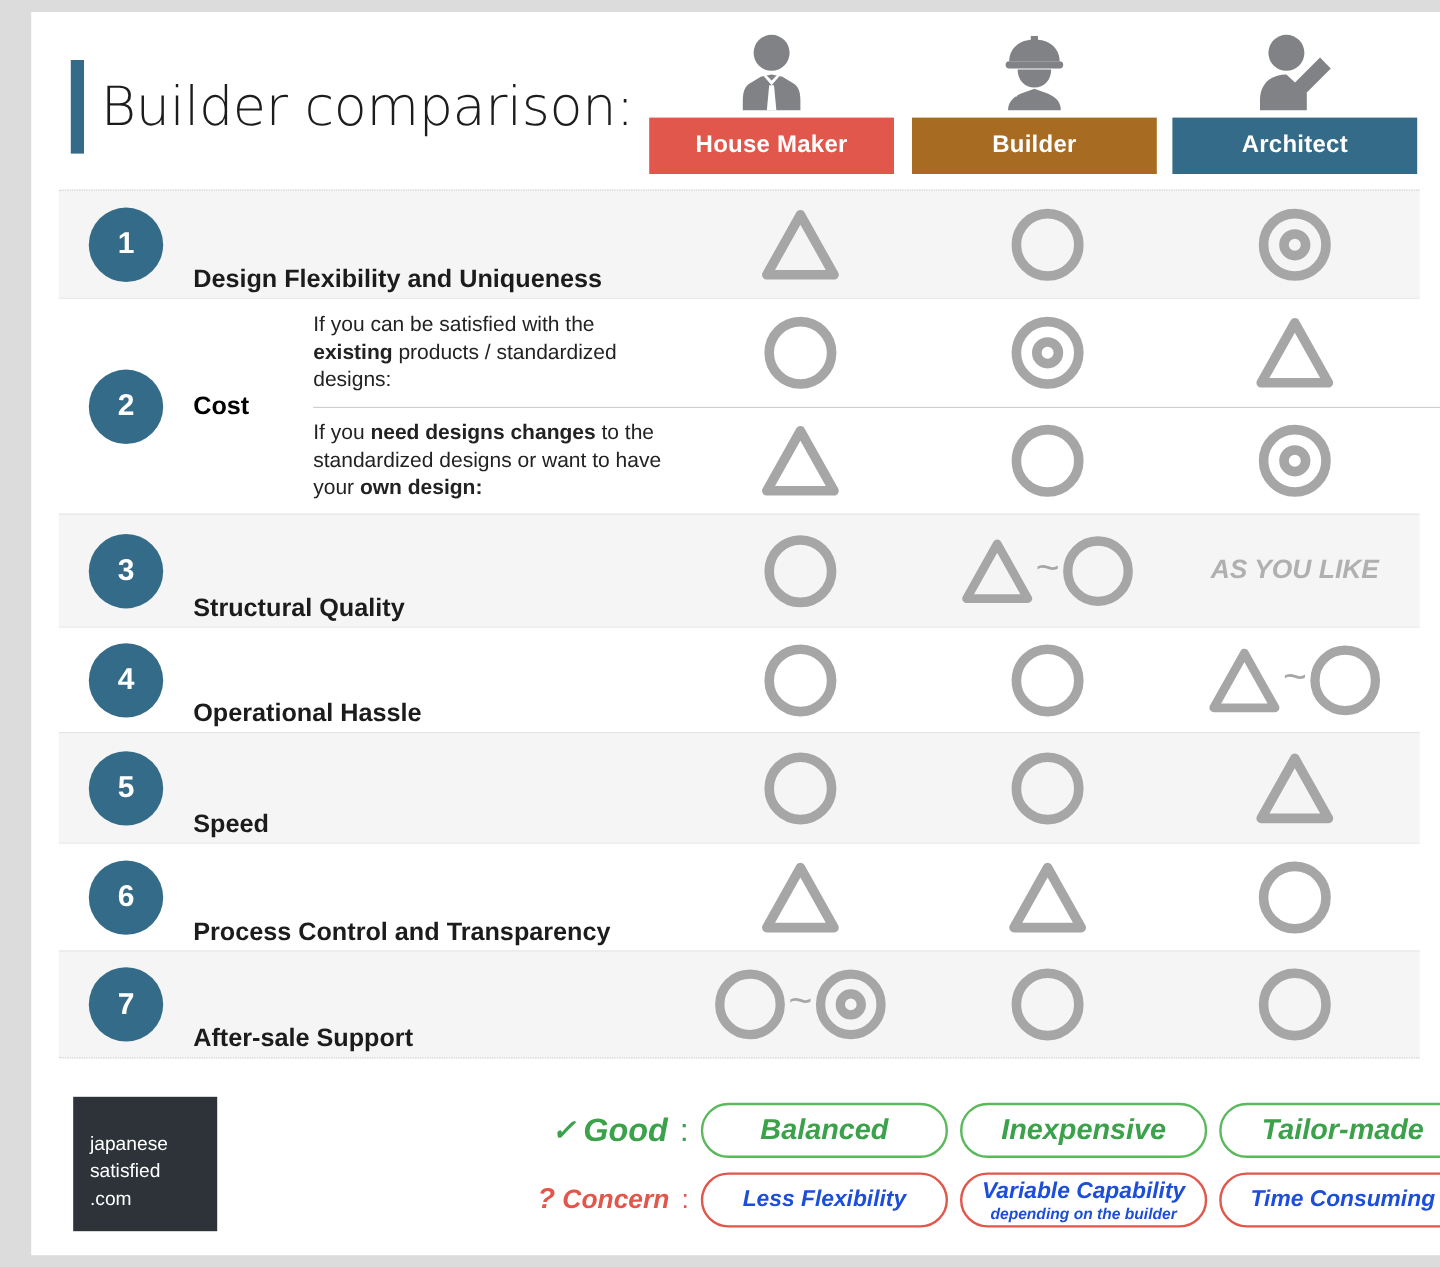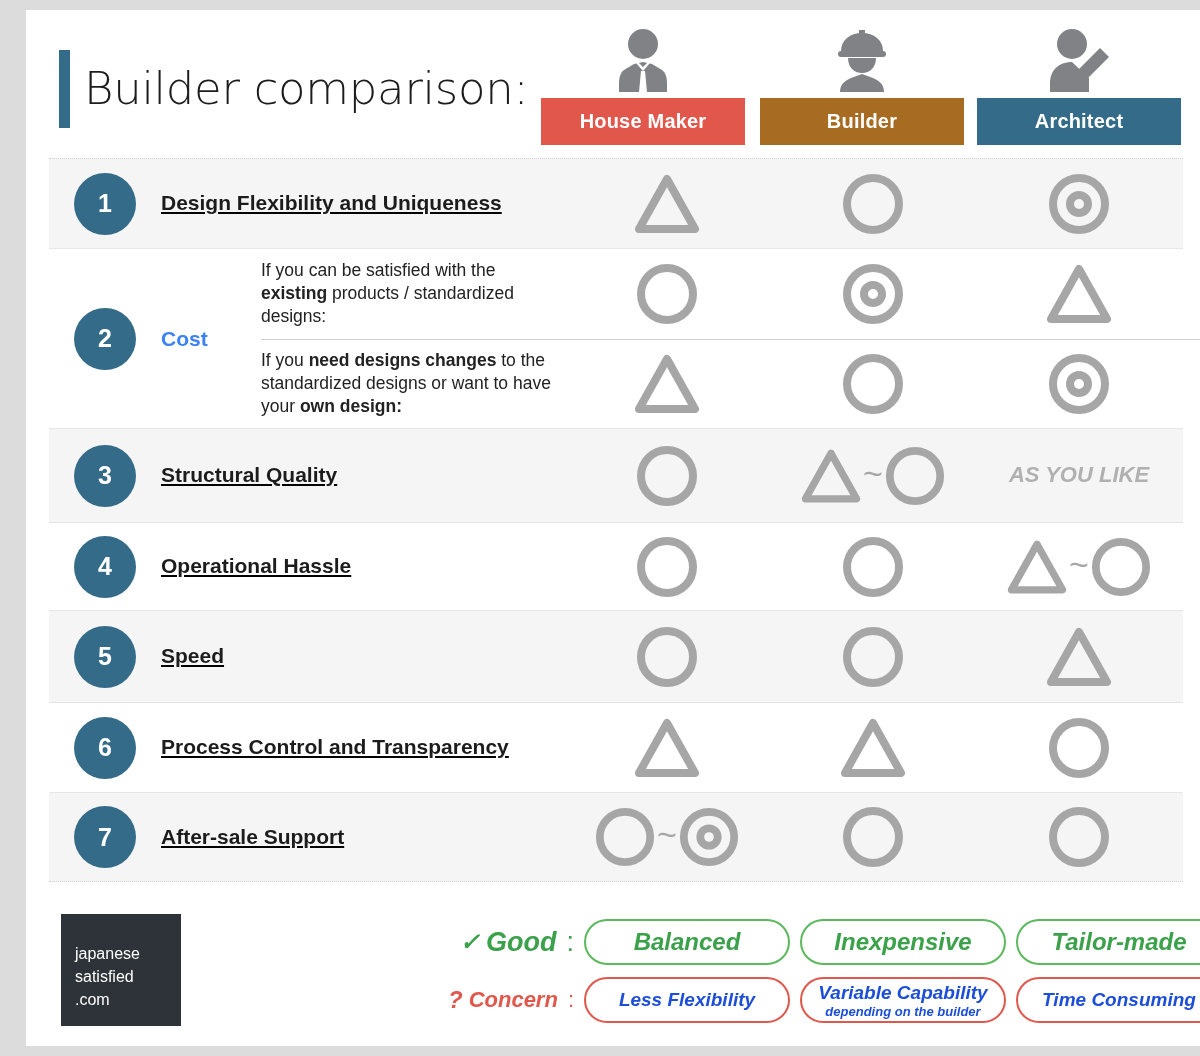--- a/index.html
+++ b/index.html
@@ -97,43 +97,42 @@
     background: #336b88;
     color: #ffffff;
     display: flex; align-items: center; justify-content: center;
     font-size: 25px;
     font-weight: bold;
   }
   .labelcell {
     width: 403px;
     flex: none;
     display: flex;
-    align-items: center;
+    align-items: flex-end;
     padding-right: 8px;
-    text-decoration: underline;
   }
   .labelcell .lbl {
     font-size: 21px;
     font-weight: bold;
     color: #1c1c1c;
     line-height: 1.45;
   }
   .symcell {
     width: 206px;
     flex: none;
     display: flex; align-items: center; justify-content: center;
   }
 
   
   .row.cost { }
   .cost-label {
     width: 100px;
     flex: none;
     display: flex; align-items: center;
-    font-size: 21px; font-weight: bold; color: #3b82f6;
+    font-size: 21px; font-weight: bold; color: #000000;
   }
   .cost-right {
     width: 1022px;
     flex: none;
     display: flex; flex-direction: column;
   }
   .cost-sub {
     display: flex;
     align-items: center;
     height: 90px;

